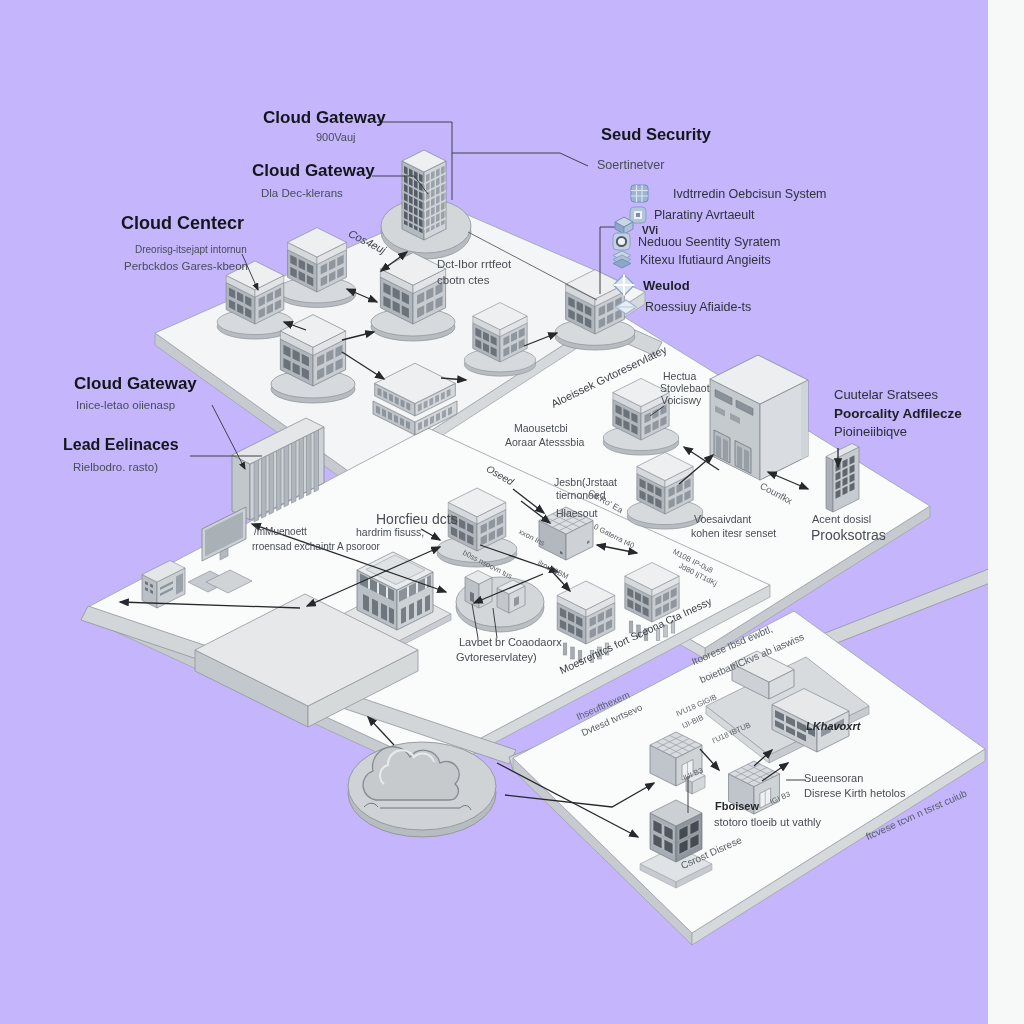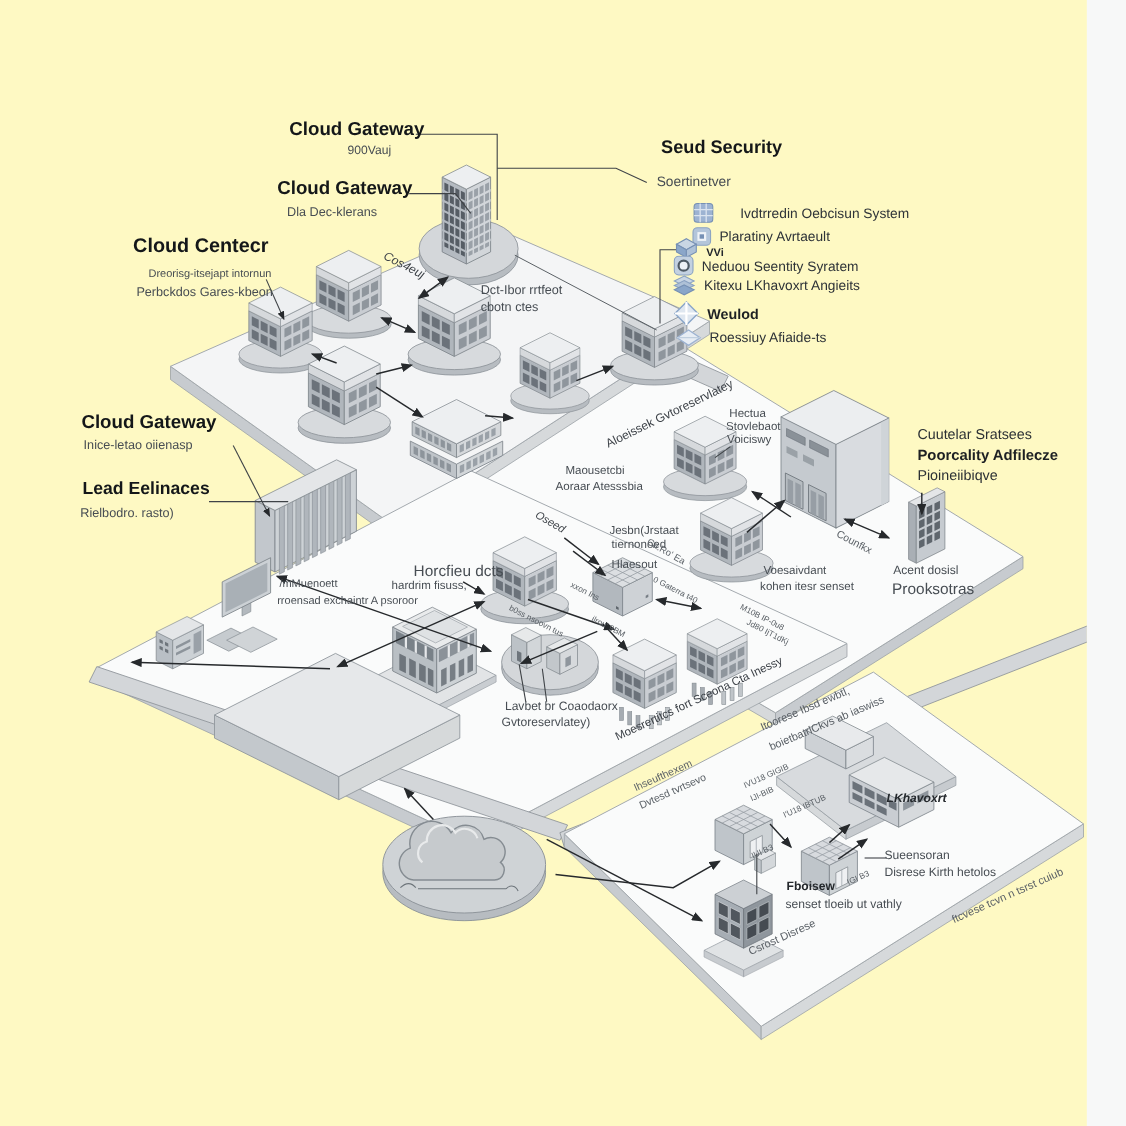--- a/index.html
+++ b/index.html
@@ -1,16 +1,16 @@
 <!DOCTYPE html>
 <html><head>
 <meta charset="utf-8">
 <style>
   html,body{margin:0;padding:0;background:#f7f8f8;}
-  #stage{position:relative;width:988px;height:1024px;background:#fef9c3;overflow:hidden;
+  #stage{position:relative;width:988px;height:1024px;background:#c4b5fd;overflow:hidden;
          font-family:"Liberation Sans", sans-serif;}
   #iso{position:absolute;left:0;top:0;}
   .lbl{position:absolute;color:#33383d;white-space:nowrap;line-height:1.12;}
   .b{font-weight:bold;color:#141719;}
   .sb{font-weight:bold;}
   .sub{color:#474d53;}
   .it{font-style:italic;color:#3c4147;}
   .tiny{color:#5a6066;}
   .rot{transform-origin:left top;}
   
@@ -583,21 +583,21 @@
   <div class="lbl b" style="left:252px;top:161px;font-size:17px;">Cloud Gateway</div>
   <div class="lbl sub" style="left:261px;top:187px;font-size:11.5px;">Dla Dec-klerans</div>
 
   <div class="lbl b" style="left:121px;top:213px;font-size:18px;">Cloud Centecr</div>
   <div class="lbl sub" style="left:124px;top:244px;font-size:10px;margin-left:11px;">Dreorisg-itsejapt intornun</div>
   <div class="lbl sub" style="left:124px;top:260px;font-size:11.5px;">Perbckdos Gares-kbeon</div>
 
   <div class="lbl b" style="left:74px;top:374px;font-size:17px;">Cloud Gateway</div>
   <div class="lbl sub" style="left:76px;top:399px;font-size:11.5px;">Inice-letao oiienasp</div>
 
-  <div class="lbl b" style="left:75px;top:436px;font-size:16px;">Lead Eelinaces</div>
+  <div class="lbl b" style="left:63px;top:436px;font-size:16px;">Lead Eelinaces</div>
   <div class="lbl sub" style="left:73px;top:461px;font-size:11.5px;">Rielbodro. rasto)</div>
 
   <div class="lbl sub" style="left:437px;top:258px;font-size:11.5px;">Dct-Ibor rrtfeot</div>
   <div class="lbl sub" style="left:437px;top:274px;font-size:11.5px;">cbotn ctes</div>
 
   <div class="lbl sub" style="left:254px;top:526px;font-size:10px;">/mMuenoett</div>
   <div class="lbl sub" style="left:252px;top:541px;font-size:10px;">rroensad exchaintr A psoroor</div>
 
   <div class="lbl sub" style="left:376px;top:512px;font-size:14px;">Horcfieu dcts</div>
   <div class="lbl sub" style="left:356px;top:527px;font-size:10.5px;">hardrim fisuss,</div>
@@ -624,21 +624,21 @@
   <div class="lbl sub" style="left:811px;top:528px;font-size:14px;">Prooksotras</div>
 
   <div class="lbl sub" style="left:459px;top:636px;font-size:11px;">Lavbet br Coaodaorx</div>
   <div class="lbl sub" style="left:456px;top:651px;font-size:11px;">Gvtoreservlatey)</div>
 
   <div class="lbl sb" style="left:806px;top:720px;font-size:11px;color:#24282c;font-style:italic;">LKhavoxrt</div>
   <div class="lbl sub" style="left:804px;top:772px;font-size:11px;">Sueensoran</div>
   <div class="lbl sub" style="left:804px;top:787px;font-size:11px;">Disrese Kirth hetolos</div>
 
   <div class="lbl sb" style="left:715px;top:800px;font-size:11px;color:#24282c;">Fboisew</div>
-  <div class="lbl sub" style="left:714px;top:816px;font-size:11px;">senset tloeib ut vathly</div>
+  <div class="lbl sub" style="left:714px;top:816px;font-size:11px;">stotoro tloeib ut vathly</div>
 
   <div class="lbl it rot" style="left:352px;top:227px;font-size:11px;transform:rotate(27deg);">Cos4euj</div>
   <div class="lbl it rot" style="left:490px;top:463px;font-size:10px;transform:rotate(30deg);">Oseed</div>
   <div class="lbl tiny rot" style="left:591px;top:488px;font-size:8.5px;transform:rotate(30deg);">Ca.Ro' Ea</div>
   <div class="lbl tiny rot" style="left:763px;top:481px;font-size:9.5px;transform:rotate(28deg);">Counfkx</div>
   <div class="lbl rot" style="left:549px;top:399px;font-size:11px;color:#3c4147;transform:rotate(-26deg);">Aloeissek Gvtoreservlatey</div>
   <div class="lbl rot" style="left:558px;top:666px;font-size:10.5px;color:#3c4147;transform:rotate(-25deg);">Moesrertitcs fort Sceona Cta Inessy</div>
   <div class="lbl tiny rot" style="left:690px;top:657px;font-size:10px;transform:rotate(-23deg);">Itoorese Ibsd ewbtl,</div>
   <div class="lbl tiny rot" style="left:698px;top:675px;font-size:10px;transform:rotate(-23deg);">boietbatrlCkvs ab iaswiss</div>
   <div class="lbl tiny rot" style="left:575px;top:713px;font-size:9.5px;transform:rotate(-24deg);">Ihseufthexem</div>
@@ -690,21 +690,21 @@
         <circle cx="9.5" cy="9.5" r="4.6" fill="#eef2f7" stroke="#4f5b66" stroke-width="2"></circle>
       </svg>
     <span>Neduou Seentity Syratem</span>
   </div>
   <div class="leg-row" style="left:611px;top:250px;font-size:12.5px;">
     <svg width="22" height="20">
         <path d="M11,1 L20,5.5 L11,10 L2,5.5 Z" fill="#c9d6e4" stroke="#8aa2c2"></path>
         <path d="M11,5 L20,9.5 L11,14 L2,9.5 Z" fill="#aec1d7" stroke="#8aa2c2"></path>
         <path d="M11,9 L20,13.5 L11,18 L2,13.5 Z" fill="#8aa6c9" stroke="#7690b4"></path>
       </svg>
-    <span>Kitexu LKhavoxrt Angieits</span>
+    <span>Kitexu Ifutiaurd Angieits</span>
   </div>
   <div class="leg-row" style="left:612px;top:273px;font-size:13px;font-weight:bold;color:#1d2023;">
     <svg width="24" height="24">
         <path d="M12,1.5 L22.5,12 L12,22.5 L1.5,12 Z" fill="#dfe7f0" stroke="#8aa6c9" stroke-width="1.3"></path>
         <path d="M12,1.5 L12,22.5 M1.5,12 L22.5,12" stroke="#ffffff" stroke-width="2"></path>
       </svg>
     <span>Weulod</span>
   </div>
   <div class="leg-row" style="left:614px;top:298px;font-size:12.5px;">
     <svg width="24" height="18">

